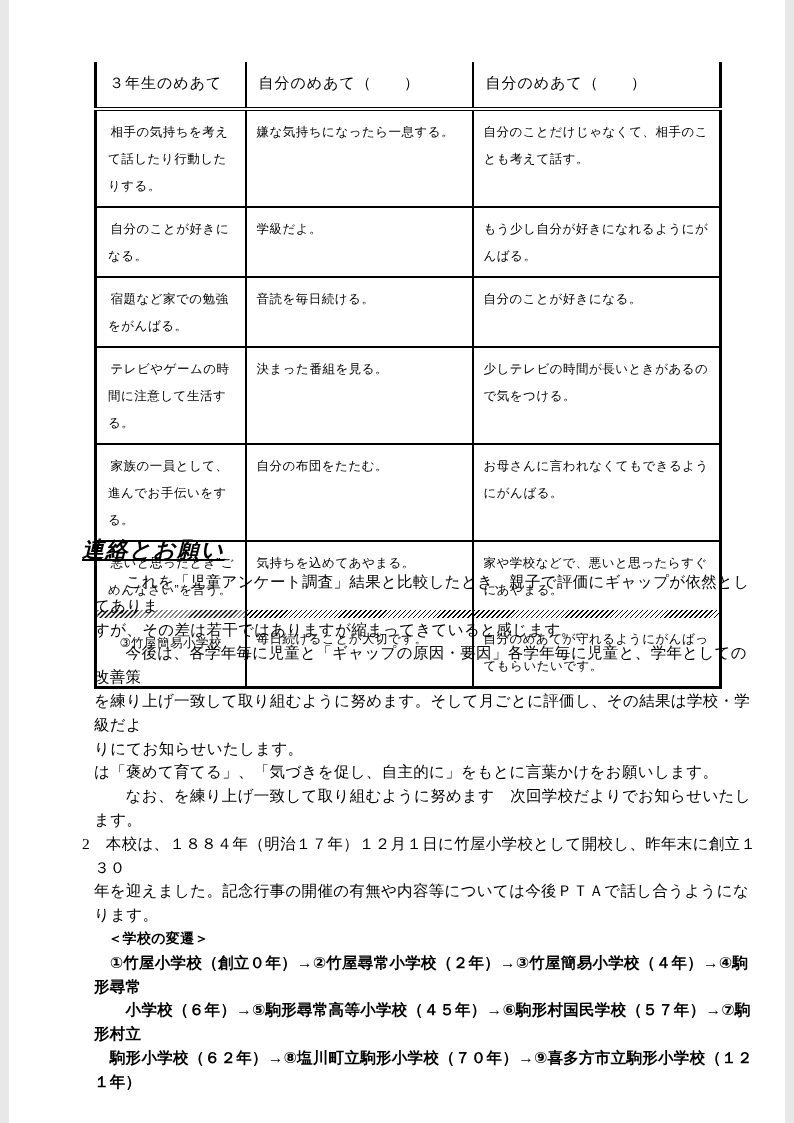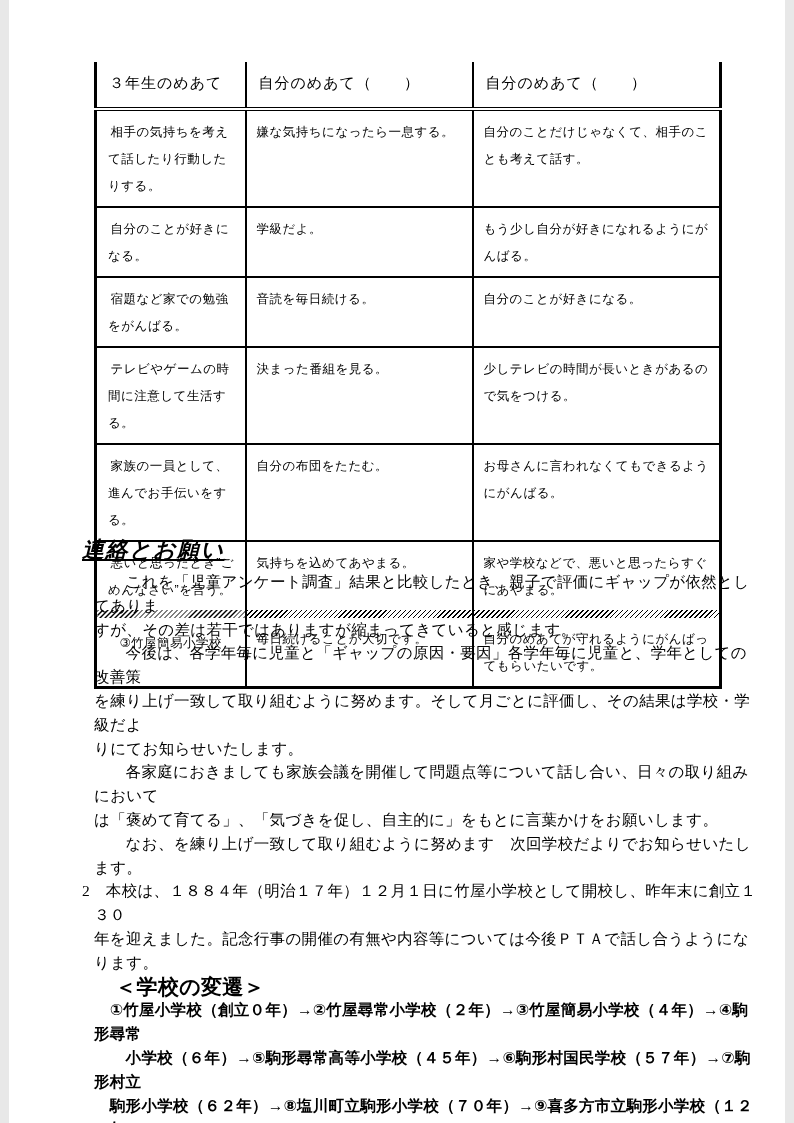--- a/index.html
+++ b/index.html
@@ -79,21 +79,21 @@
     white-space:pre-wrap;
     line-height:23.8px;
     padding-left:12px;
     letter-spacing:0.3px;
   }
   .line.numline { text-indent:-12px; }
   .gothic {
     font-family:"Liberation Sans","DejaVu Sans",sans-serif;
     font-weight:bold;
   }
-  .hist-head { font-size:21px; }
+  .hist-head { font-size:14px; }
 </style>
 </head>
 <body>
 
 <div class="page">
 
   <table class="goals">
     <colgroup>
       <col style="width:150px">
         <col style="width:227px">
@@ -151,21 +151,20 @@
   <div class="notice">
     <h2 class="notice-heading">連絡とお願い</h2>
 
     <div class="lines">
 
       <div class="line">　　これを「児童アンケート調査」結果と比較したとき、親子で評価にギャップが依然としてありま</div>
       <div class="line">すが、その差は若干ではありますが縮まってきていると感じます。</div>
       <div class="line">　　今後は、各学年毎に児童と「ギャップの原因・要因」各学年毎に児童と、学年としての改善策</div>
       <div class="line">を練り上げ一致して取り組むように努めます。そして月ごとに評価し、その結果は学校・学級だよ</div>
       <div class="line">りにてお知らせいたします。</div>
-      <div class="line">　　各家庭におきましても家族会議を開催して問題点等について話し合い、日々の取り組みにおいて</div>
       <div class="line">は「褒めて育てる」、「気づきを促し、自主的に」をもとに言葉かけをお願いします。</div>
       <div class="line">　　なお、を練り上げ一致して取り組むように努めます　次回学校だよりでお知らせいたします。</div>
 
       <div class="line numline">2　本校は、１８８４年（明治１７年）１２月１日に竹屋小学校として開校し、昨年末に創立１３０</div>
       <div class="line">年を迎えました。記念行事の開催の有無や内容等については今後ＰＴＡで話し合うようになります。</div>
 
       <div class="line gothic hist-head">　＜学校の変遷＞</div>
       <div class="line gothic">　①竹屋小学校（創立０年）→②竹屋尋常小学校（２年）→③竹屋簡易小学校（４年）→④駒形尋常</div>
       <div class="line gothic">　　小学校（６年）→⑤駒形尋常高等小学校（４５年）→⑥駒形村国民学校（５７年）→⑦駒形村立</div>
       <div class="line gothic">　駒形小学校（６２年）→⑧塩川町立駒形小学校（７０年）→⑨喜多方市立駒形小学校（１２１年）</div>

